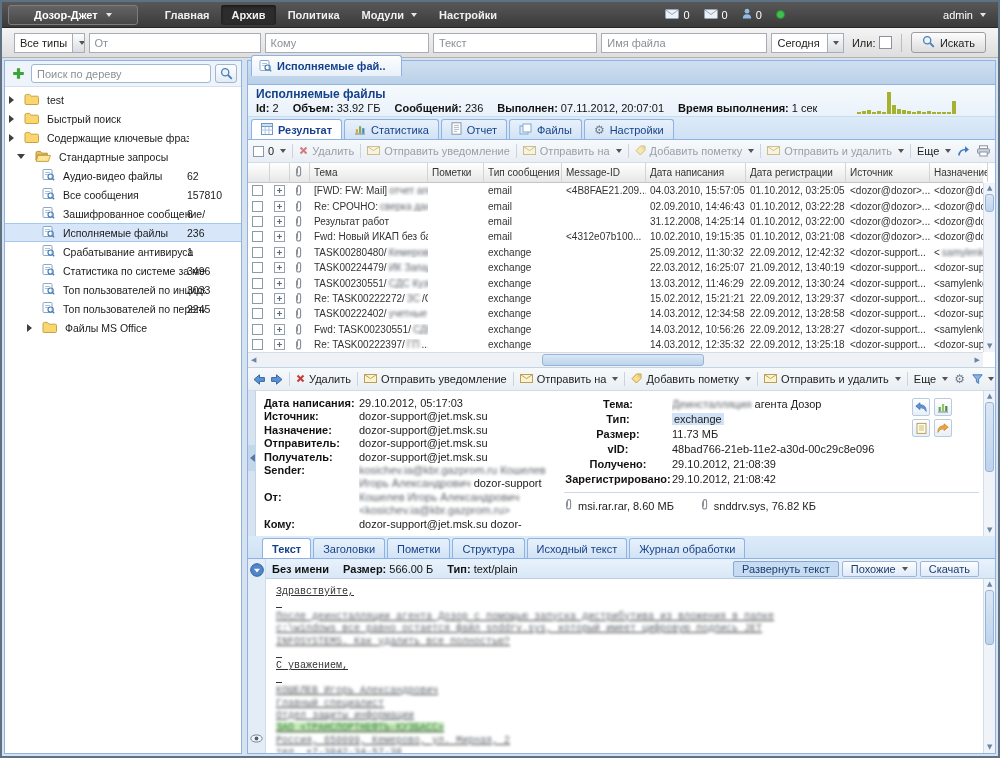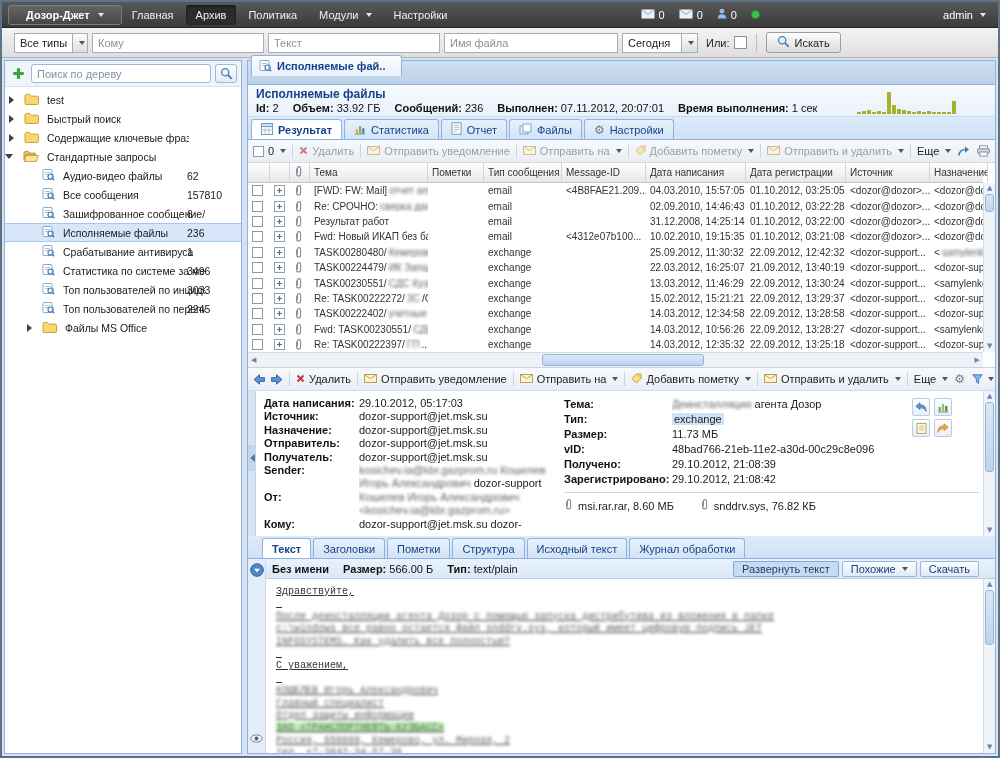--- a/index.html
+++ b/index.html
@@ -1,23 +1,23 @@
 <!DOCTYPE html>
 <html><head>
 <meta charset="utf-8">
 <style>
   *{margin:0;padding:0;box-sizing:border-box;}
   body{font-family:"Liberation Sans",sans-serif;background:#8fa0b0;}
   .frame{position:relative;width:1000px;height:758px;background:#d8e2ee;border:2px solid #5f7284;overflow:hidden;}
 
   
   .topbar{position:relative;height:26px;background:linear-gradient(#585858,#3a3a3a);border-bottom:1px solid #262626;display:flex;align-items:center;padding:0 6px;color:#eee;font-size:11px;}
-  .brand-btn{display:flex;align-items:center;gap:6px;background:linear-gradient(#646464,#474747);border:1px solid #7d7d7d;border-radius:3px;color:#fff;font-weight:bold;padding:3px 17px;margin-right:0;cursor:default;}
+  .brand-btn{display:flex;align-items:center;gap:6px;background:linear-gradient(#646464,#474747);border:1px solid #7d7d7d;border-radius:3px;color:#fff;font-weight:bold;padding:3px 25px;margin-right:17px;cursor:default;}
   .menu{display:flex;height:100%;align-items:center;gap:2px;}
-  .menu-item{display:flex;align-items:center;gap:5px;padding:4px 10px;color:#f0f0f0;border-radius:3px;}
+  .menu-item{display:flex;align-items:center;gap:5px;padding:4px 10px;color:#f0f0f0;border-radius:3px;font-weight:bold;}
   .menu-item.active{background:#2c2c2c;box-shadow:inset 0 1px 3px #141414;}
   .tb-counters{margin-left:auto;display:flex;align-items:center;gap:14px;}
   .counter{display:flex;align-items:center;gap:4px;color:#fff;}
   .status-dot{width:9px;height:9px;border-radius:50%;background:#3fbf4f;border:1px solid #2a8a36;margin-left:14px;}
   .tb-user{margin-left:auto;margin-right:6px;display:flex;align-items:center;gap:5px;color:#fff;}
   .crt{display:inline-block;width:0;height:0;border-left:3px solid transparent;border-right:3px solid transparent;border-top:4px solid #555;margin-left:2px;}
   .crt.lt{border-top-color:#e6e6e6;}
 
   
   .filterbar{height:30px;background:linear-gradient(#f4f4f4,#dedede);border-bottom:1px solid #b2b2b2;display:flex;align-items:center;gap:4px;padding:0 12px;font-size:11px;}
@@ -94,21 +94,21 @@
 
   
   .preview{position:relative;height:145px;display:flex;flex:none;background:#fff;font-size:11px;}
   .collapse-strip{width:8px;background:#d7e3f0;border-right:1px solid #c3d4e6;position:relative;flex:none;}
   .collapse-handle{position:absolute;top:54px;left:0;width:8px;height:26px;background:#c2d6ec;display:flex;align-items:center;justify-content:center;}
   .collapse-handle i{width:0;height:0;border-top:4px solid transparent;border-bottom:4px solid transparent;border-right:5px solid #58789e;}
   .d-left{width:300px;padding:6px 4px 0 8px;flex:none;}
   .d-right{flex:1;padding:6px 4px 0 8px;min-width:0;margin-right:12px;}
   .d-row{display:flex;line-height:13.4px;}
   .d-label{width:95px;font-weight:bold;flex:none;color:#111;}
-  .d-right .d-label{width:108px;}
+  .d-right .d-label{width:108px;text-align:center;}
   .d-value{flex:1;overflow:hidden;color:#222;}
   .d-right .d-row{line-height:15px;}
   .attachments{border-top:1px solid #cfd8e2;margin-top:5px;padding-top:5px;display:flex;gap:26px;}
   .attachment{display:flex;gap:5px;align-items:center;color:#222;}
   .d-icons{position:absolute;right:42px;top:7px;display:grid;grid-template-columns:19px 19px;grid-gap:3px;}
   .icon-btn{width:18px;height:18px;border:1px solid #b9cbdd;border-radius:2px;background:linear-gradient(#fff,#e8eff7);display:flex;align-items:center;justify-content:center;}
   .preview-vscroll{position:absolute;right:0;top:0;bottom:0;width:12px;background:#f0f4f8;border-left:1px solid #d3dde8;}
 
   
   .viewer-tabs{padding-left:14px;}
@@ -188,20 +188,21 @@
     </div>
   </div>
 
   <div class="filterbar">
     <div class="f-field f-select w-type">
       <span class="sel-text">Все типы</span>
       <span class="trigger">
           <span class="crt"></span>
         </span>
     </div>
+    <div class="f-field w-from">От</div>
     <div class="f-field w-to">Кому</div>
     <div class="f-field w-text">Текст</div>
     <div class="f-field w-file">Имя файла</div>
     <div class="f-field f-select w-period">
       <span class="sel-text">Сегодня</span>
       <span class="trigger">
           <span class="crt"></span>
         </span>
     </div>
     <span class="f-or">Или:</span>
@@ -248,21 +249,21 @@
               </svg></span>
             <span class="t-label">Быстрый поиск</span>
           </div>
           <div class="tnode" style="padding-left:4px">
             <span class="t-arr col"></span>
             <span><svg width="15" height="12" viewBox="0 0 15 12">
                 <path d="M1 3 q0 -1.6 1.6 -1.6 h2.8 l1.6 1.8 h6.4 q1.1 0 1.1 1.1 v6.1 q0 1.1 -1.1 1.1 h-11.3 q-1.1 0 -1.1 -1.1 z" fill="#fbd66f" stroke="#c8a343"></path>
               </svg></span>
             <span class="t-label">Содержащие ключевые фразы</span>
           </div>
-          <div class="tnode" style="padding-left:0">
+          <div class="tnode" style="padding-left:12px">
             <span class="t-arr exp"></span>
             <span><svg width="16" height="12" viewBox="0 0 16 12">
                 <path d="M1 3 q0-1.6 1.6-1.6 h2.8 l1.6 1.8 h5.4 v1.6 h-9.6 l-1.8 5.4 z" fill="#e8c35c" stroke="#b8933a"></path>
                 <path d="M3 5.4 h12.4 l-2 6 h-12.2 z" fill="#ffe49a" stroke="#c8a343"></path>
               </svg></span>
             <span class="t-label">Стандартные запросы</span>
           </div>
           <div class="tnode" style="padding-left:22px">
             <span class="t-arr none"></span>
             <span><svg width="13" height="13" viewBox="0 0 13 13">

